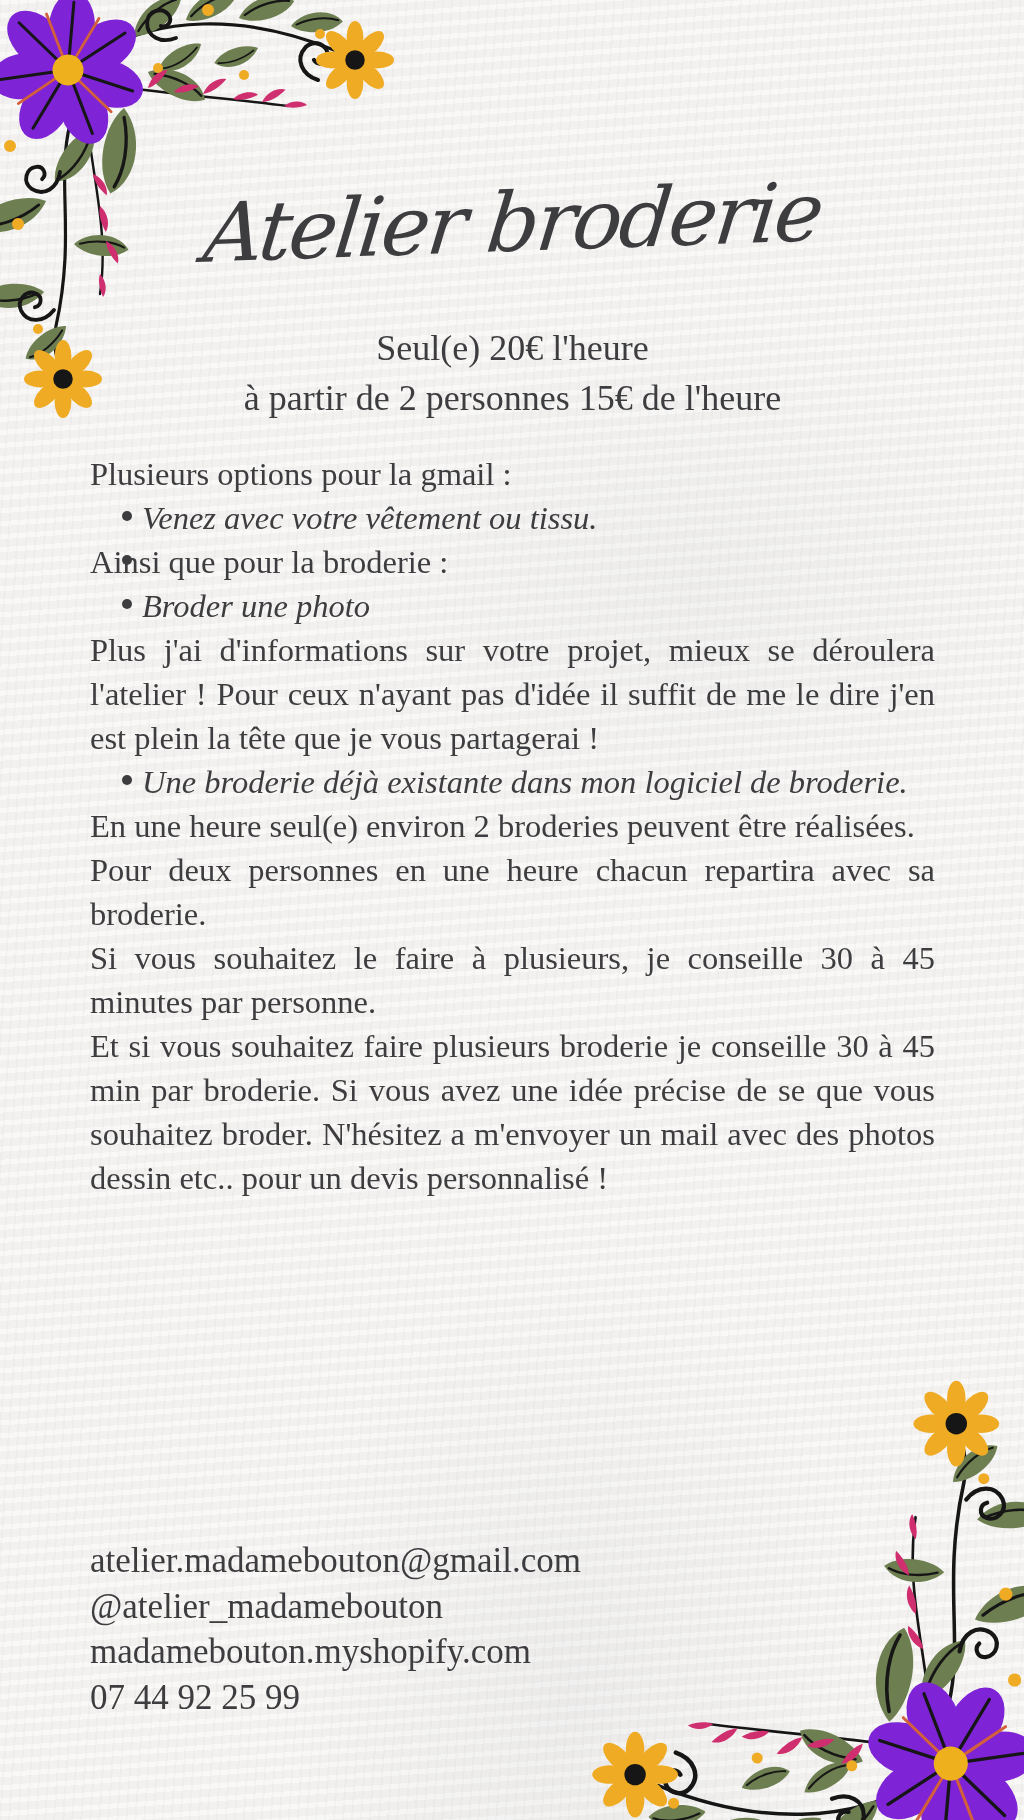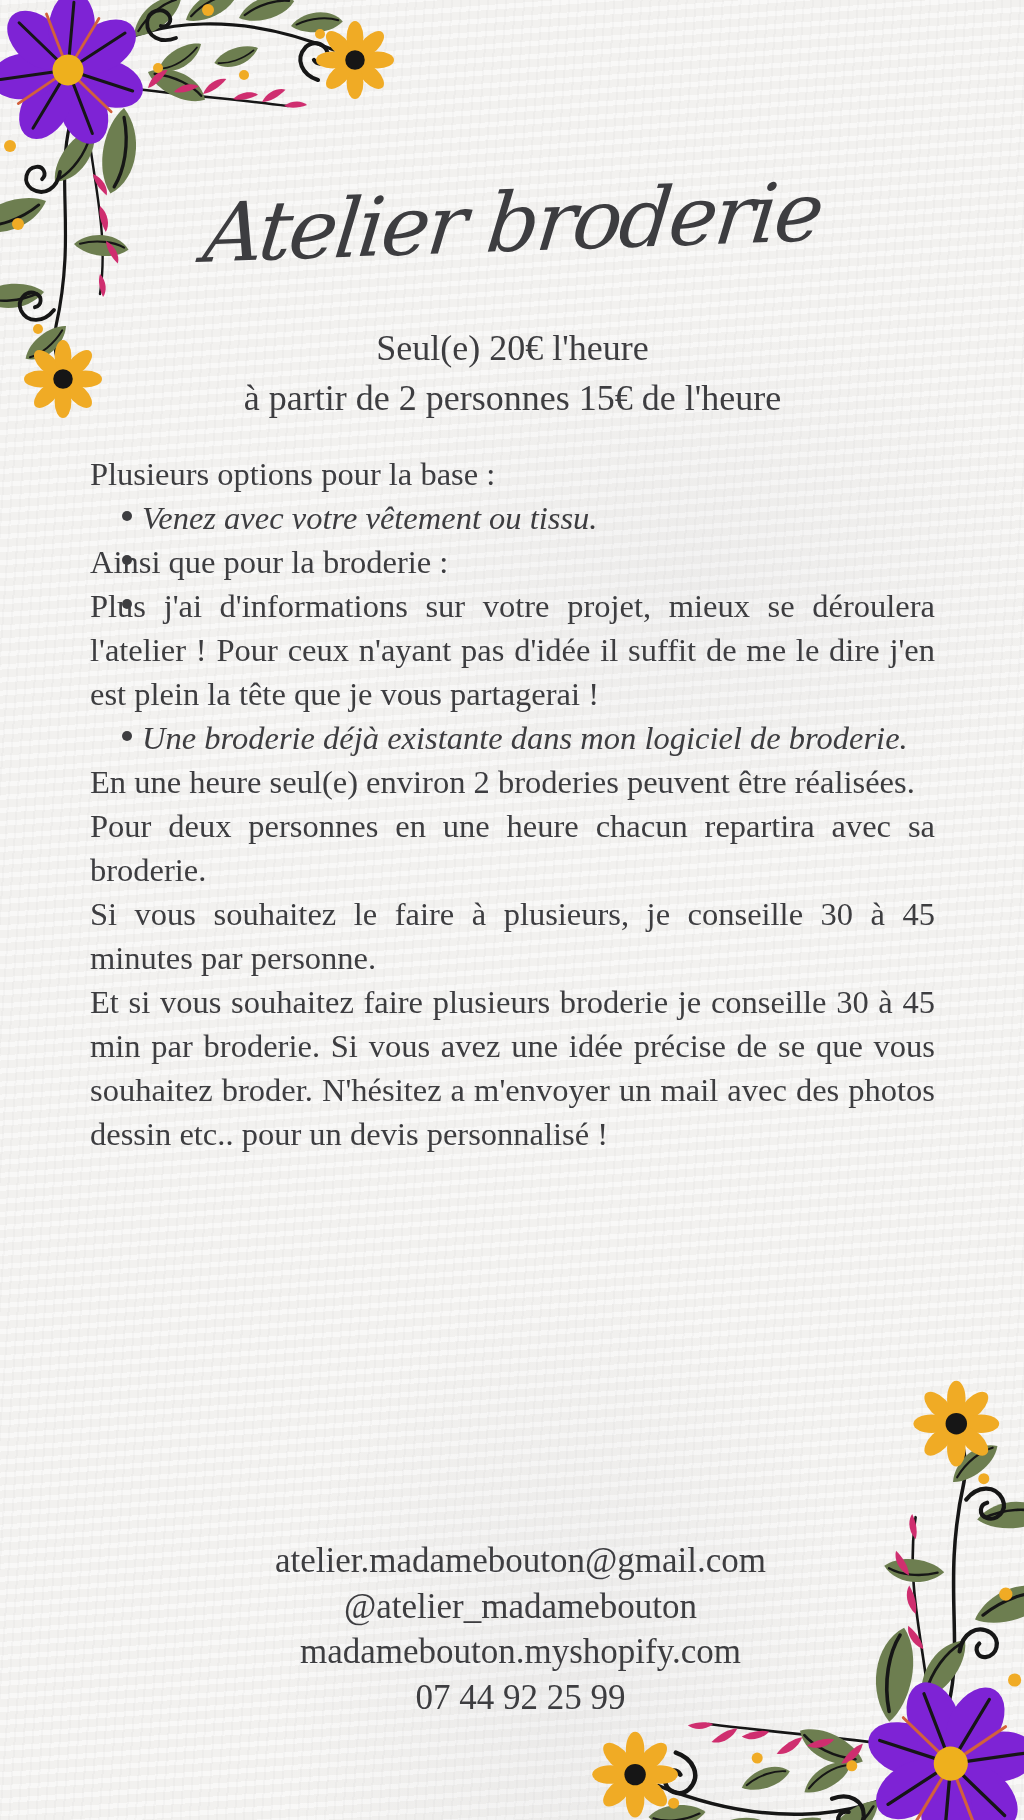--- a/index.html
+++ b/index.html
@@ -39,22 +39,22 @@
     position:absolute;top:452px;left:90px;width:845px;z-index:2;
     font-size:32.5px;line-height:44px;text-align:justify;
   }
   .block{position:relative;}
   .block.t-bullet{padding-left:52px;font-style:italic;}
   .bullet-dot{
     position:absolute;left:32px;top:15px;width:10px;height:10px;
     border-radius:50%;background:var(--ink);
   }
   .contact{
-    position:absolute;top:1538px;left:98px;width:845px;z-index:2;
-    text-align:center;font-size:35px;line-height:45.5px;
+    position:absolute;top:1538px;left:90px;width:845px;z-index:2;
+    font-size:35px;line-height:45.5px;
   }
   
   .f-leaf{fill:var(--leaf);} .f-pink{fill:var(--pink);} .f-yellow{fill:var(--yellow);}
   .f-purple{fill:var(--purple);} .f-center{fill:var(--flower-center);} .f-black{fill:var(--stem);}
   .s-stem{stroke:var(--stem);stroke-width:3.2;fill:none;stroke-linecap:round;}
   .s-thin{stroke:var(--stem);stroke-width:2.4;fill:none;stroke-linecap:round;}
   .s-vein{stroke:var(--stem);stroke-width:2.2;fill:none;stroke-linecap:round;}
   .s-fline{stroke:var(--stem);stroke-width:3;stroke-linecap:round;}
   .s-accent{stroke:var(--accent);stroke-width:2.8;stroke-linecap:round;}
 </style>
@@ -172,35 +172,36 @@
 <div class="pricing">
 
 <div class="pricing-line">Seul(e) 20€ l'heure</div>
     <div class="pricing-line">à partir de 2 personnes 15€ de l'heure</div>
   </div>
 
 <div class="body-text">
 
 <div class="block t-line">
       
-      <span class="block-text">Plusieurs options pour la base :</span>
+      <span class="block-text">Plusieurs options pour la gmail :</span>
     </div>
     <div class="block t-bullet">
       <span class="bullet-dot"></span>
       <span class="block-text">Venez avec votre vêtement ou tissu.</span>
     </div>
     <div class="block t-bullet">
       <span class="bullet-dot"></span>
     </div>
     <div class="block t-line">
       
       <span class="block-text">Ainsi que pour la broderie :</span>
     </div>
     <div class="block t-bullet">
       <span class="bullet-dot"></span>
+      <span class="block-text">Broder une photo</span>
     </div>
     <div class="block t-para">
       
       <span class="block-text">Plus j'ai d'informations sur votre projet, mieux se déroulera l'atelier ! Pour ceux n'ayant pas d'idée il suffit de me le dire j'en est plein la tête que je vous partagerai !</span>
     </div>
     <div class="block t-bullet">
       <span class="bullet-dot"></span>
       <span class="block-text">Une broderie déjà existante dans mon logiciel de broderie.</span>
     </div>
     <div class="block t-para">

